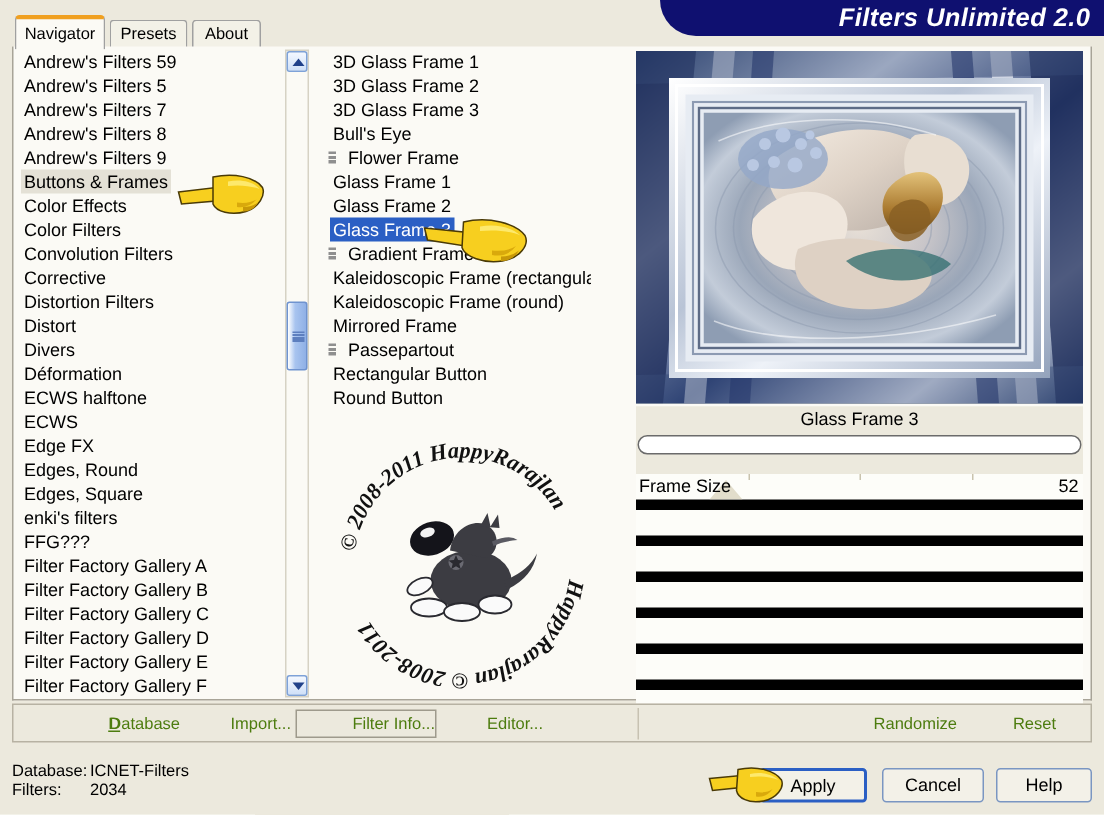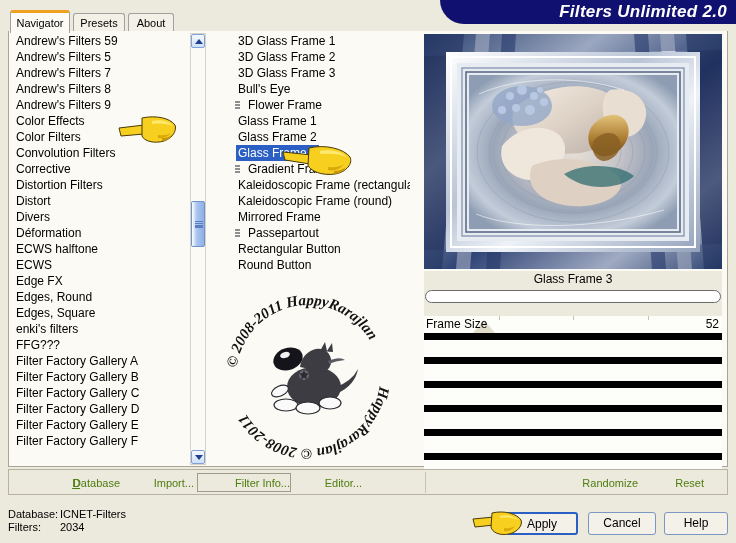--- a/index.html
+++ b/index.html
@@ -55,21 +55,21 @@
     box-sizing:border-box;
   }
 
   
   .listcol{
     position:absolute;top:33px;
     background:#fbfaf5;overflow:hidden;
     font-size:12px;
   }
   #leftlist{left:12px;width:176px;height:432px;}
-  #midlist{left:218px;width:176px;height:432px;margin-left:16px;}
+  #midlist{left:218px;width:176px;height:432px;}
 
   .litem{
     height:16px;line-height:16px;
     padding-left:2px;white-space:nowrap;
     position:relative;font-size:12px;
     color:#000;
   }
   .litem .lbl{display:inline-block;padding:0 2px;}
   .litem.sel-inactive .lbl{background:#e4e1d6;}
   .litem.sel-active .lbl{background:#2b5fc4;color:#ffffff;}
@@ -215,20 +215,21 @@
   </div>
 
   <div class="panel"></div>
 
   <div class="listcol" id="leftlist">
       <div class="litem"><span class="lbl">Andrew's Filters 59</span></div>
       <div class="litem"><span class="lbl">Andrew's Filters 5</span></div>
       <div class="litem"><span class="lbl">Andrew's Filters 7</span></div>
       <div class="litem"><span class="lbl">Andrew's Filters 8</span></div>
       <div class="litem"><span class="lbl">Andrew's Filters 9</span></div>
+      <div class="litem sel-inactive"><span class="lbl">Buttons &amp; Frames</span></div>
       <div class="litem"><span class="lbl">Color Effects</span></div>
       <div class="litem"><span class="lbl">Color Filters</span></div>
       <div class="litem"><span class="lbl">Convolution Filters</span></div>
       <div class="litem"><span class="lbl">Corrective</span></div>
       <div class="litem"><span class="lbl">Distortion Filters</span></div>
       <div class="litem"><span class="lbl">Distort</span></div>
       <div class="litem"><span class="lbl">Divers</span></div>
       <div class="litem"><span class="lbl">Déformation</span></div>
       <div class="litem"><span class="lbl">ECWS halftone</span></div>
       <div class="litem"><span class="lbl">ECWS</span></div>

